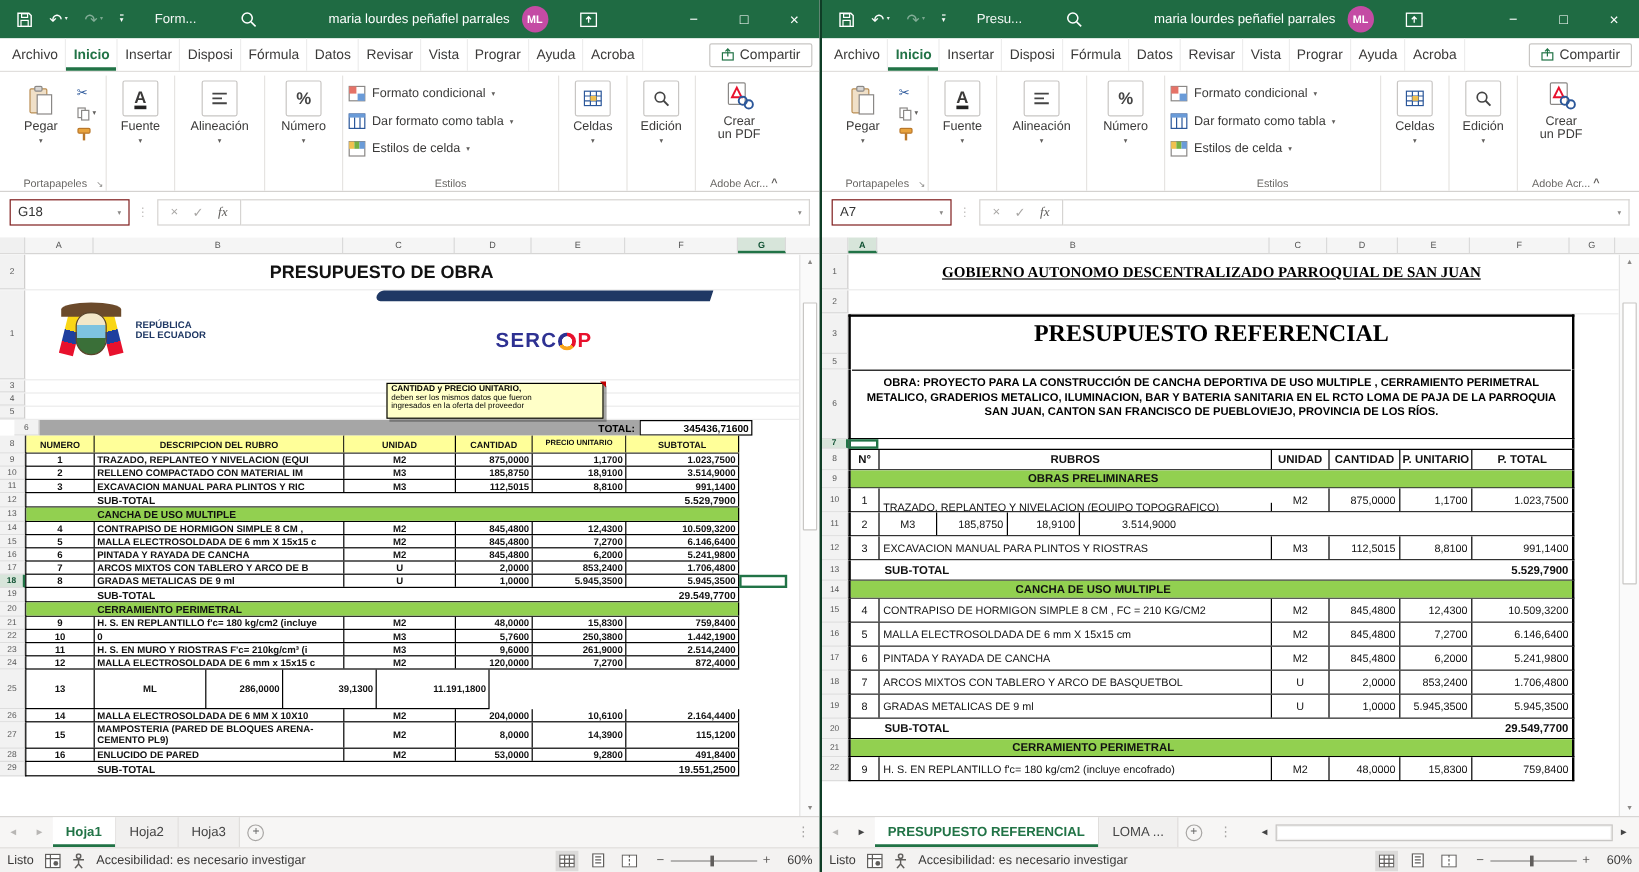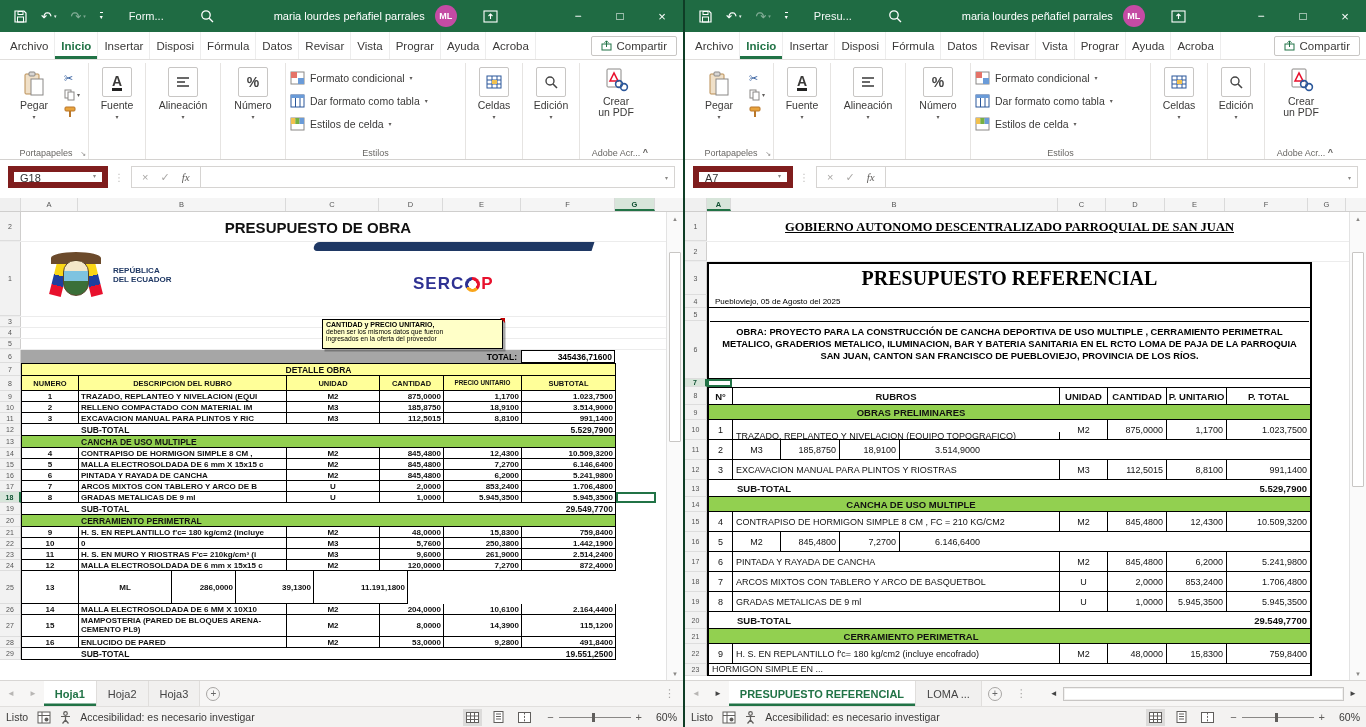--- a/index.html
+++ b/index.html
@@ -37,21 +37,21 @@
 .bcaret{font-size:6px;color:#605e5c;}
 .clipcol{display:flex;flex-direction:column;gap:5px;padding:4px 2px 0 2px;align-items:flex-start;}
 .mini{font-size:11px;line-height:1;display:flex;align-items:center;gap:2px;}
 .sciss{color:#2b579a;}
 .styrow{display:flex;align-items:center;gap:5px;height:23px;font-size:10.5px;color:#3b3a39;white-space:nowrap;}
 .stycol{display:flex;flex-direction:column;justify-content:flex-start;padding-top:3px;}
 .dlg{position:absolute;right:2px;bottom:1px;font-size:7px;color:#8a8886;}
 .chev{position:absolute;right:4px;bottom:2px;font-size:9px;color:#605e5c;font-weight:700;}
 
 .fbar{height:38px;display:flex;align-items:center;background:#fff;padding:5px 8px 9px 8px;flex-shrink:0;}
-.namebox{width:100px;height:22px;border:6px solid #7f1d1d;font-size:11px;color:#333;display:flex;align-items:flex-start;padding:0 6px;}
+.namebox{width:100px;height:22px;border:1px solid #7f1d1d;font-size:11px;color:#333;display:flex;align-items:center;padding:0 6px;}
 .nb-caret{margin-left:auto;font-size:6px;color:#8a8886;}
 .fdots{color:#c0bebc;font-size:10px;padding:0 6px;letter-spacing:1px;}
 .fxbtns{height:22px;border:1px solid #d6d4d2;display:flex;align-items:center;gap:12px;padding:0 10px;color:#a8a6a4;font-size:11px;}
 .fxi{font-family:"Liberation Serif",serif;font-style:italic;color:#605e5c;}
 .finput{flex:1;height:22px;border:1px solid #d6d4d2;border-left:none;display:flex;align-items:center;justify-content:flex-end;padding-right:6px;color:#8a8886;font-size:6px;}
 
 .colheads{height:14px;display:flex;background:#f5f5f5;border-bottom:1px solid #cfcecd;flex-shrink:0;font-size:7.5px;color:#555;}
 .ch{border-right:1px solid #dadada;text-align:center;line-height:13px;flex-shrink:0;}
 .ch.corner{background:#f0f0f0;}
 .ch.hl{background:#d7e5da;border-bottom:2px solid var(--accent,#217346);color:#0f5132;font-weight:700;}
@@ -424,36 +424,30 @@
         </div>
         <div class="xrow faint" style="height:11px;">
             <div class="gut">4</div>
             <div class="rcontent"></div>
           </div>
         <div class="xrow faint" style="height:11px;">
             <div class="gut">5</div>
             <div class="rcontent"></div>
           </div>
 
-        <div class="xrow" style="height:13px;">
+        <div class="xrow" style="height:13px;margin-left:12px;">
           <div class="gut">6</div>
           <div class="rcontent">
             <div class="totrow">
               <div class="totgray">TOTAL:</div>
               <div class="totval">345436,71600</div>
             </div>
           </div>
         </div>
 
-      <div class="xrow" style="height: 13px;">
-            <div class="gut">7</div>
-            <div class="lw top">
-              <div class="lc ttl" style="width: 594px;">DETALLE OBRA</div>
-            </div>
-          </div>
           <div class="xrow" style="height: 15px;">
             <div class="gut">8</div>
             <div class="lw">
               <div class="lc hd" style="width: 57px;">NUMERO</div>
               <div class="lc hd" style="width: 208px;">DESCRIPCION DEL RUBRO</div>
               <div class="lc hd" style="width: 93px;">UNIDAD</div>
               <div class="lc hd" style="width: 64px;">CANTIDAD</div>
               <div class="lc hd small2" style="width: 78px;">PRECIO UNITARIO</div>
               <div class="lc hd" style="width: 94px;">SUBTOTAL</div>
             </div>
@@ -984,28 +978,20 @@
 
         <div class="xrow" style="height:33px;">
           <div class="gut">3</div>
           <div class="rcontent">
               <div class="rw bt2">
                 <div class="bigtitle">PRESUPUESTO REFERENCIAL</div>
               </div>
             </div>
         </div>
 
-        <div class="xrow" style="height:13px;">
-          <div class="gut">4</div>
-          <div class="rcontent">
-              <div class="rw bb" style="border-bottom:1px solid #000;">
-                <div class="dateline">Puebloviejo,  05  de Agosto del 2025</div>
-              </div>
-            </div>
-        </div>
 
         <div class="xrow" style="height:13px;">
             <div class="gut">5</div>
             <div class="rcontent">
               <div class="rw"></div>
             </div>
           </div>
 
         <div class="xrow" style="height:58px;">
           <div class="gut">6</div>
@@ -1112,20 +1098,21 @@
                 <div class="rc num" style="width: 60px;">12,4300</div>
                 <div class="rc num last" style="width: 83px;">10.509,3200</div>
               </div>
             </div>
           </div>
           <div class="xrow" style="height: 20px;">
             <div class="gut">16</div>
             <div class="rcontent">
               <div class="rw bb">
                 <div class="rc ctr" style="width: 24px;">5</div>
+                <div class="rc " style="width: 327px;">MALLA ELECTROSOLDADA DE 6 mm X 15x15 cm</div>
                 <div class="rc ctr" style="width: 48px;">M2</div>
                 <div class="rc num" style="width: 59px;">845,4800</div>
                 <div class="rc num" style="width: 60px;">7,2700</div>
                 <div class="rc num last" style="width: 83px;">6.146,6400</div>
               </div>
             </div>
           </div>
           <div class="xrow" style="height: 20px;">
             <div class="gut">17</div>
             <div class="rcontent">
@@ -1186,28 +1173,20 @@
           <div class="xrow" style="height: 20px;">
             <div class="gut">22</div>
             <div class="rcontent">
               <div class="rw bb">
                 <div class="rc ctr" style="width: 24px;">9</div>
                 <div class="rc " style="width: 327px;">H. S. EN REPLANTILLO f'c= 180 kg/cm2 (incluye encofrado)</div>
                 <div class="rc ctr" style="width: 48px;">M2</div>
                 <div class="rc num" style="width: 59px;">48,0000</div>
                 <div class="rc num" style="width: 60px;">15,8300</div>
                 <div class="rc num last" style="width: 83px;">759,8400</div>
-              </div>
-            </div>
-          </div>
-          <div class="xrow" style="height: 12px;">
-            <div class="gut">23</div>
-            <div class="rcontent">
-              <div class="rw bb">
-                <div class="rc partial" style="width: 601px;">HORMIGON SIMPLE EN ...</div>
               </div>
             </div>
           </div>
         </div>
       <div class="vscroll">
         <div class="sb up">▲</div>
         <div class="vthumb" style="top:40px;height:235px;"></div>
         <div class="sb dn">▼</div>
       </div>
     </div>

